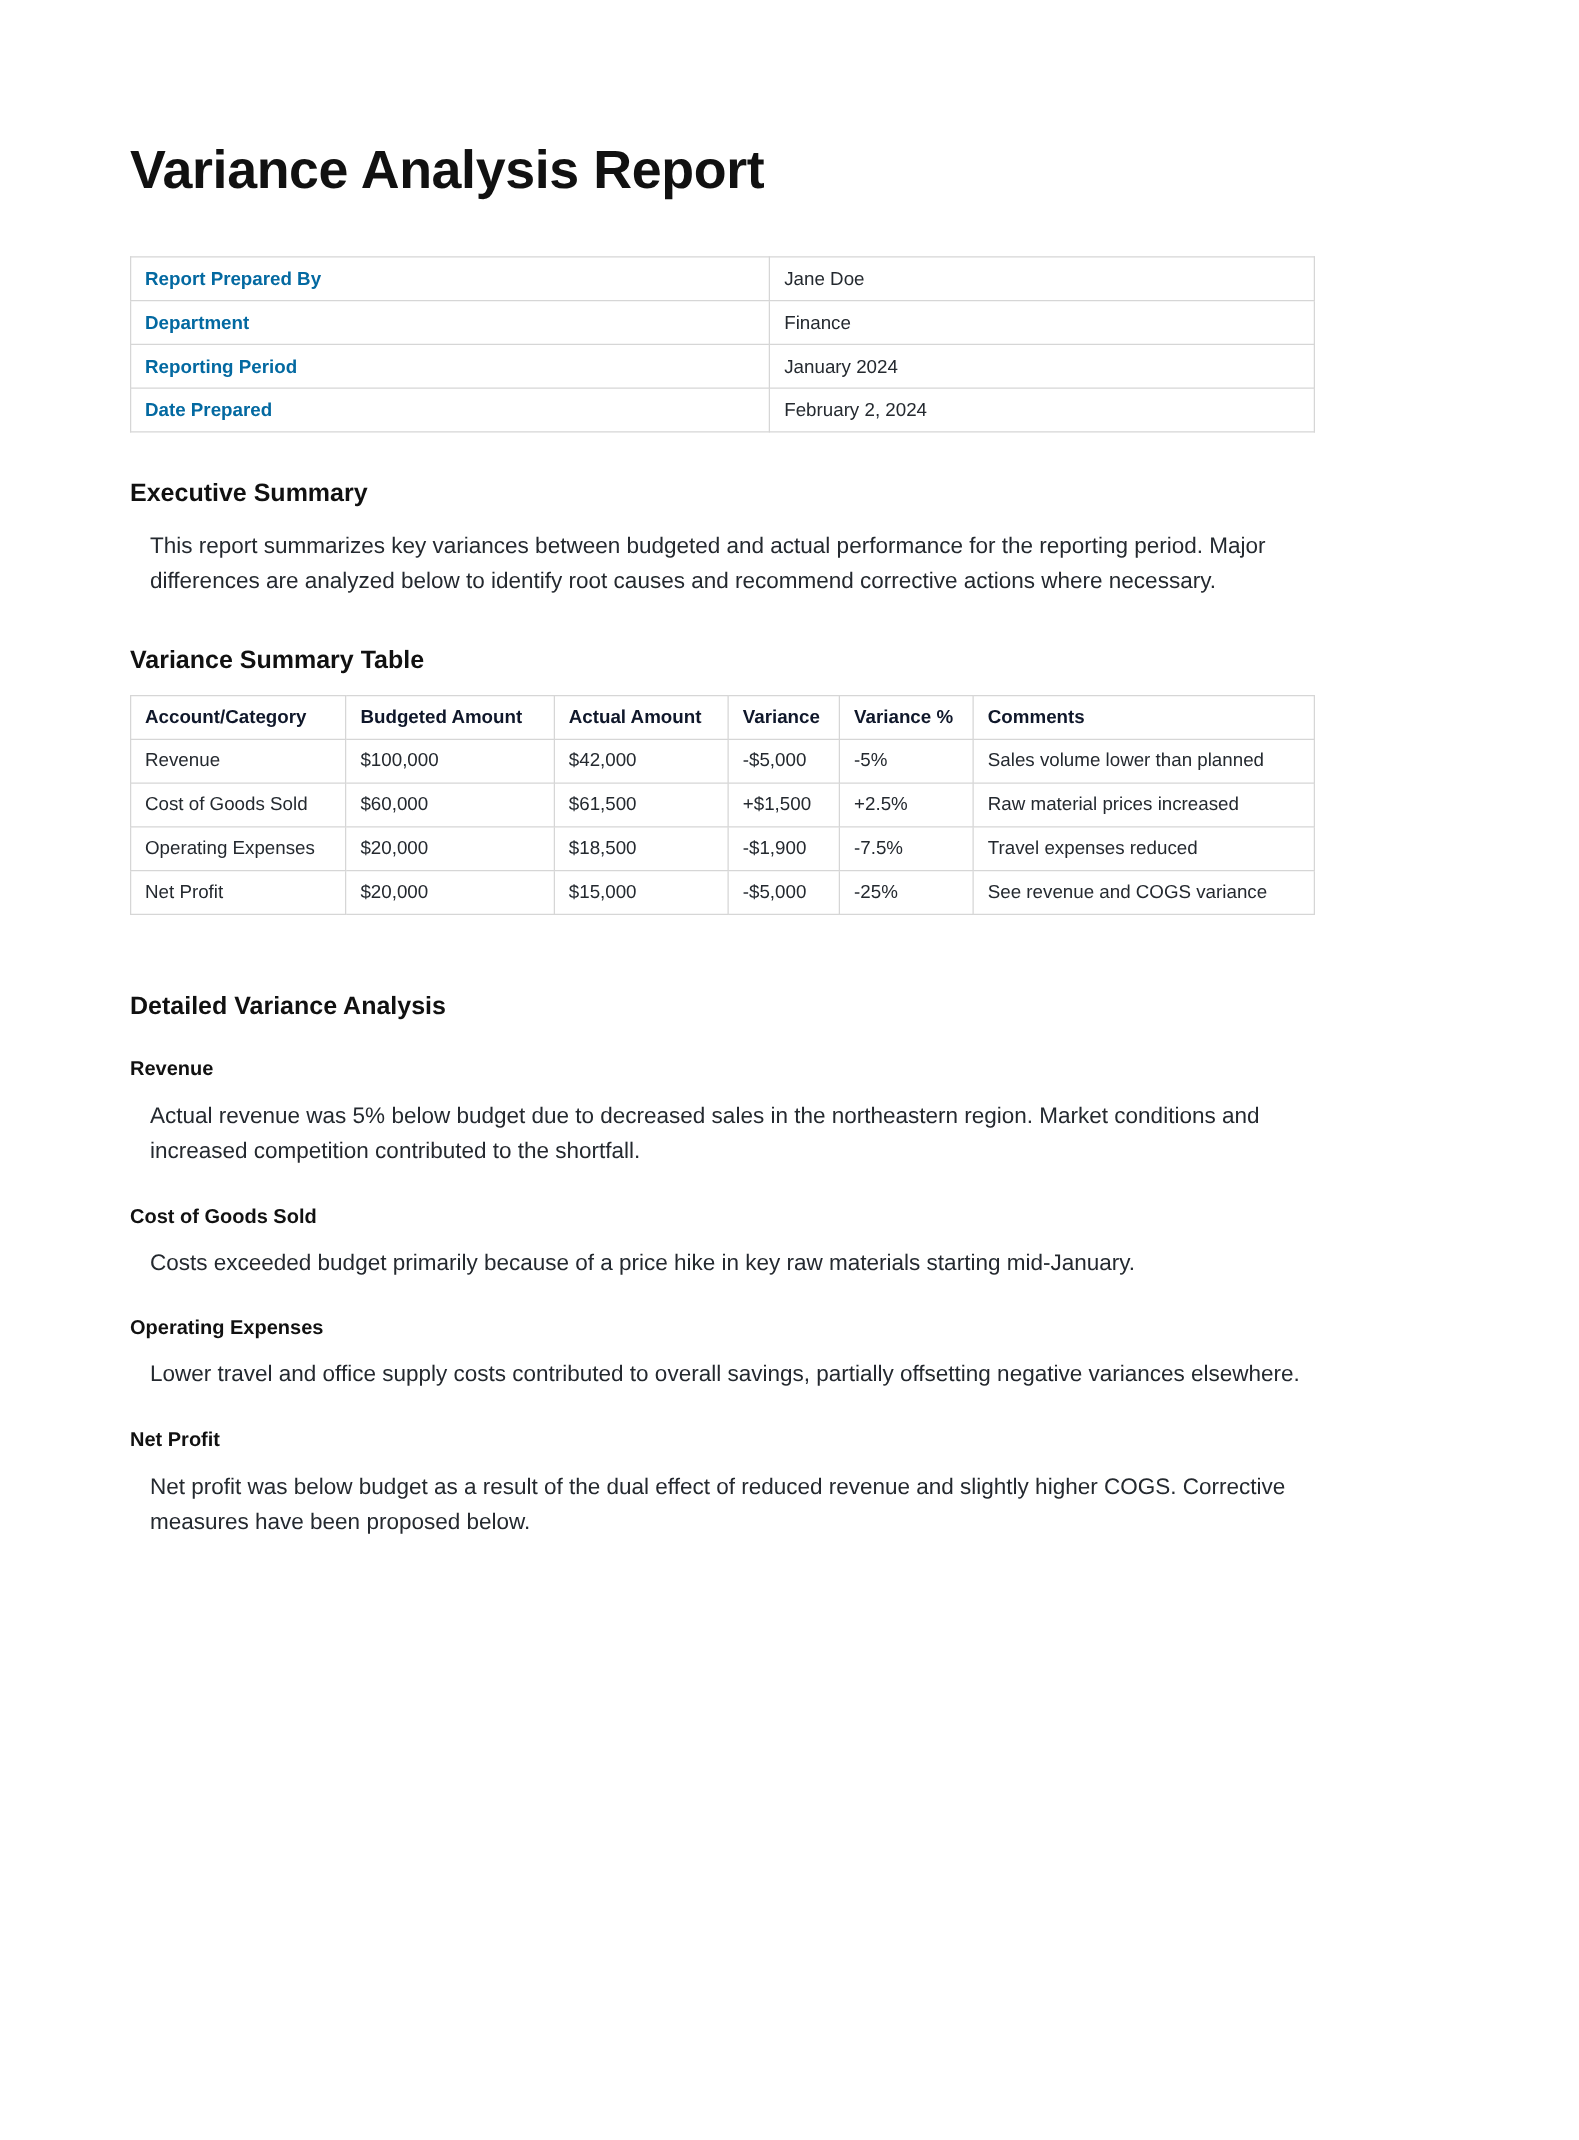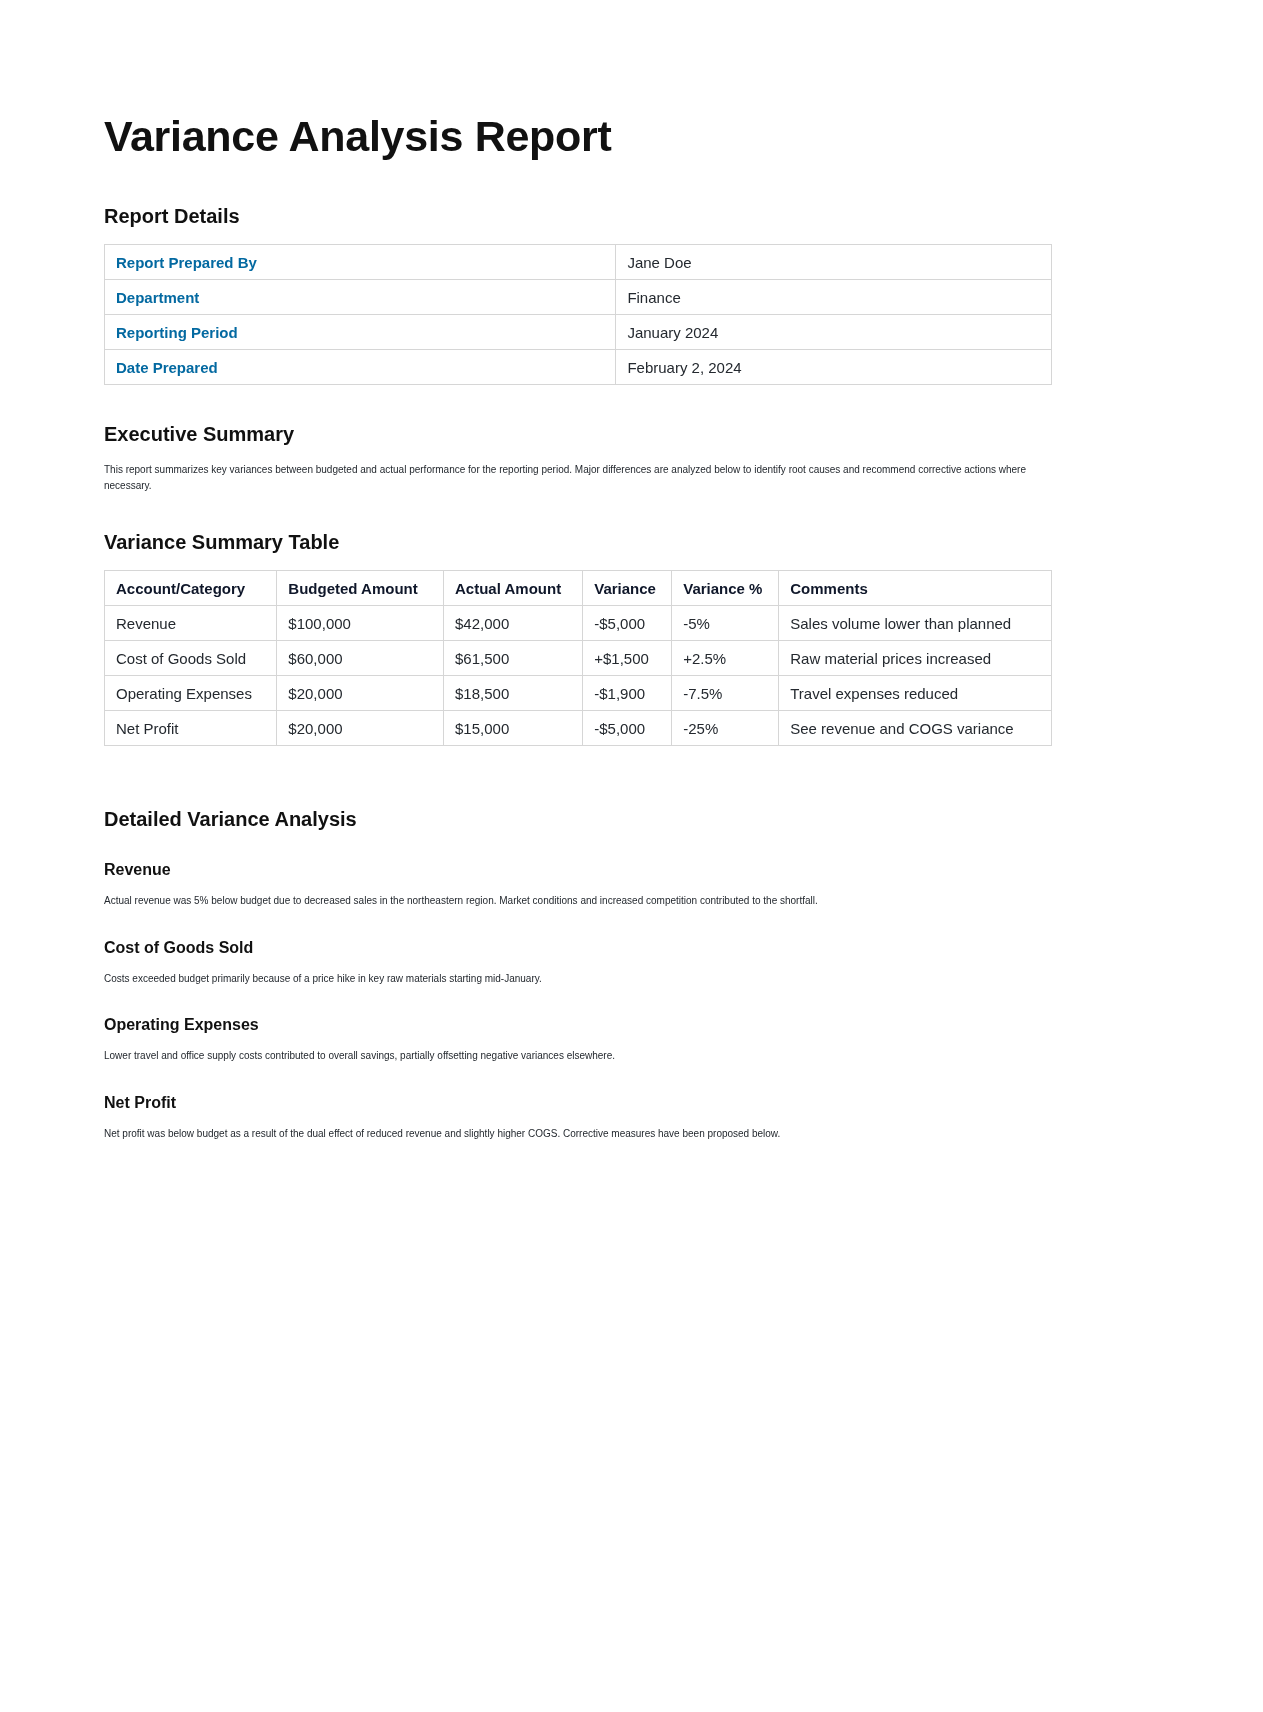--- a/index.html
+++ b/index.html
@@ -29,23 +29,23 @@
     color: #111111;
     margin: 38px 0 16px 0;
   }
   h3 {
     font-size: 16px;
     font-weight: 700;
     color: #111111;
     margin: 30px 0 14px 0;
   }
   p {
-    font-size: 10px;
+    font-size: 18px;
     line-height: 1.55;
-    margin: 0 0 14px 0;
+    margin: 0 0 14px 16px;
     color: #24292f;
   }
   table {
     width: 100%;
     border-collapse: collapse;
     font-size: 15px;
     margin: 0 0 10px 0;
   }
   td, th {
     border: 1px solid #d6d6d6;
@@ -67,21 +67,20 @@
   .sum-table .col-comments { width: 28.8%; }
   .section-gap { height: 14px; }
 </style>
 </head>
 <body>
 
 <div class="page">
 
   <h1>Variance Analysis Report</h1>
 
-  <h2>Report Details</h2>
   <table class="kv-table">
     <tbody>
 
         <tr>
           <td class="kv-label">Report Prepared By</td>
           <td class="kv-value">Jane Doe</td>
         </tr>
 
         <tr>
           <td class="kv-label">Department</td>

